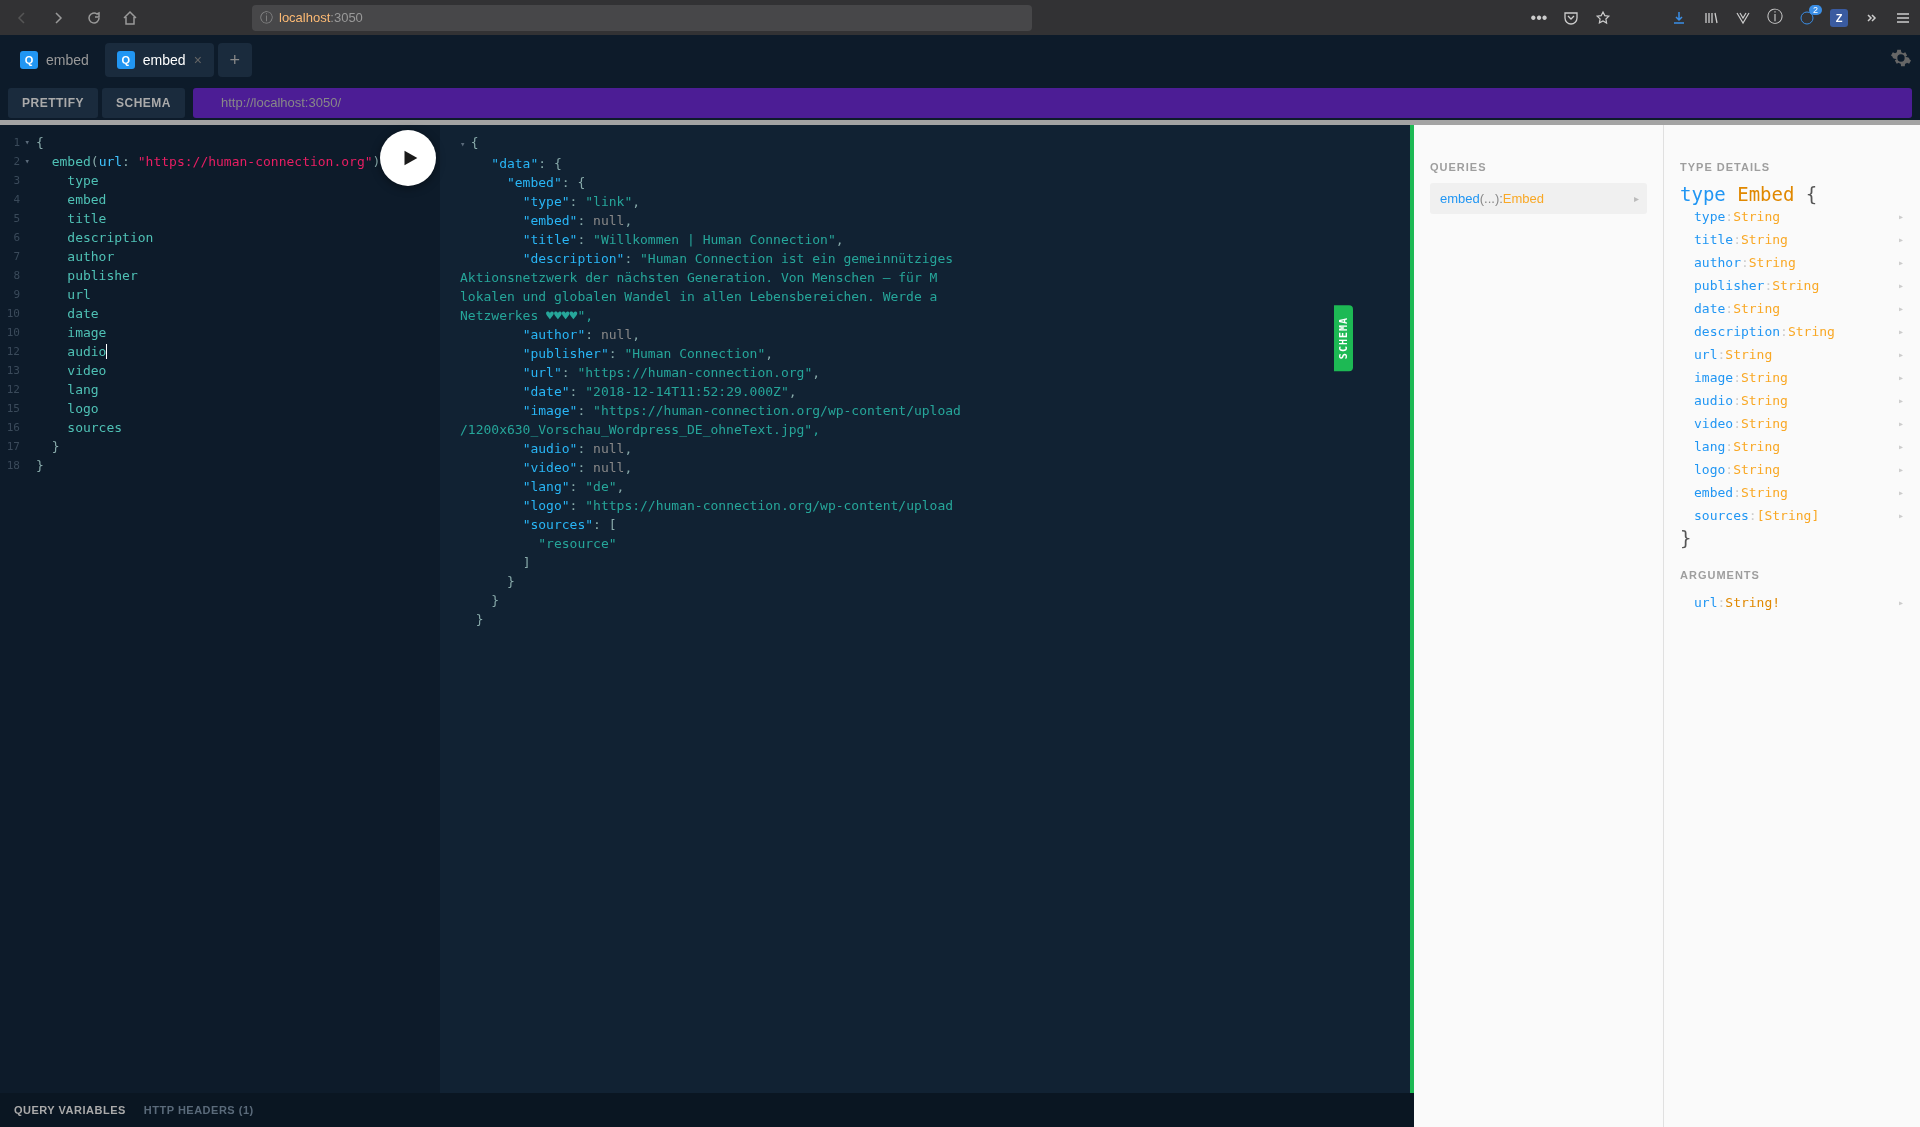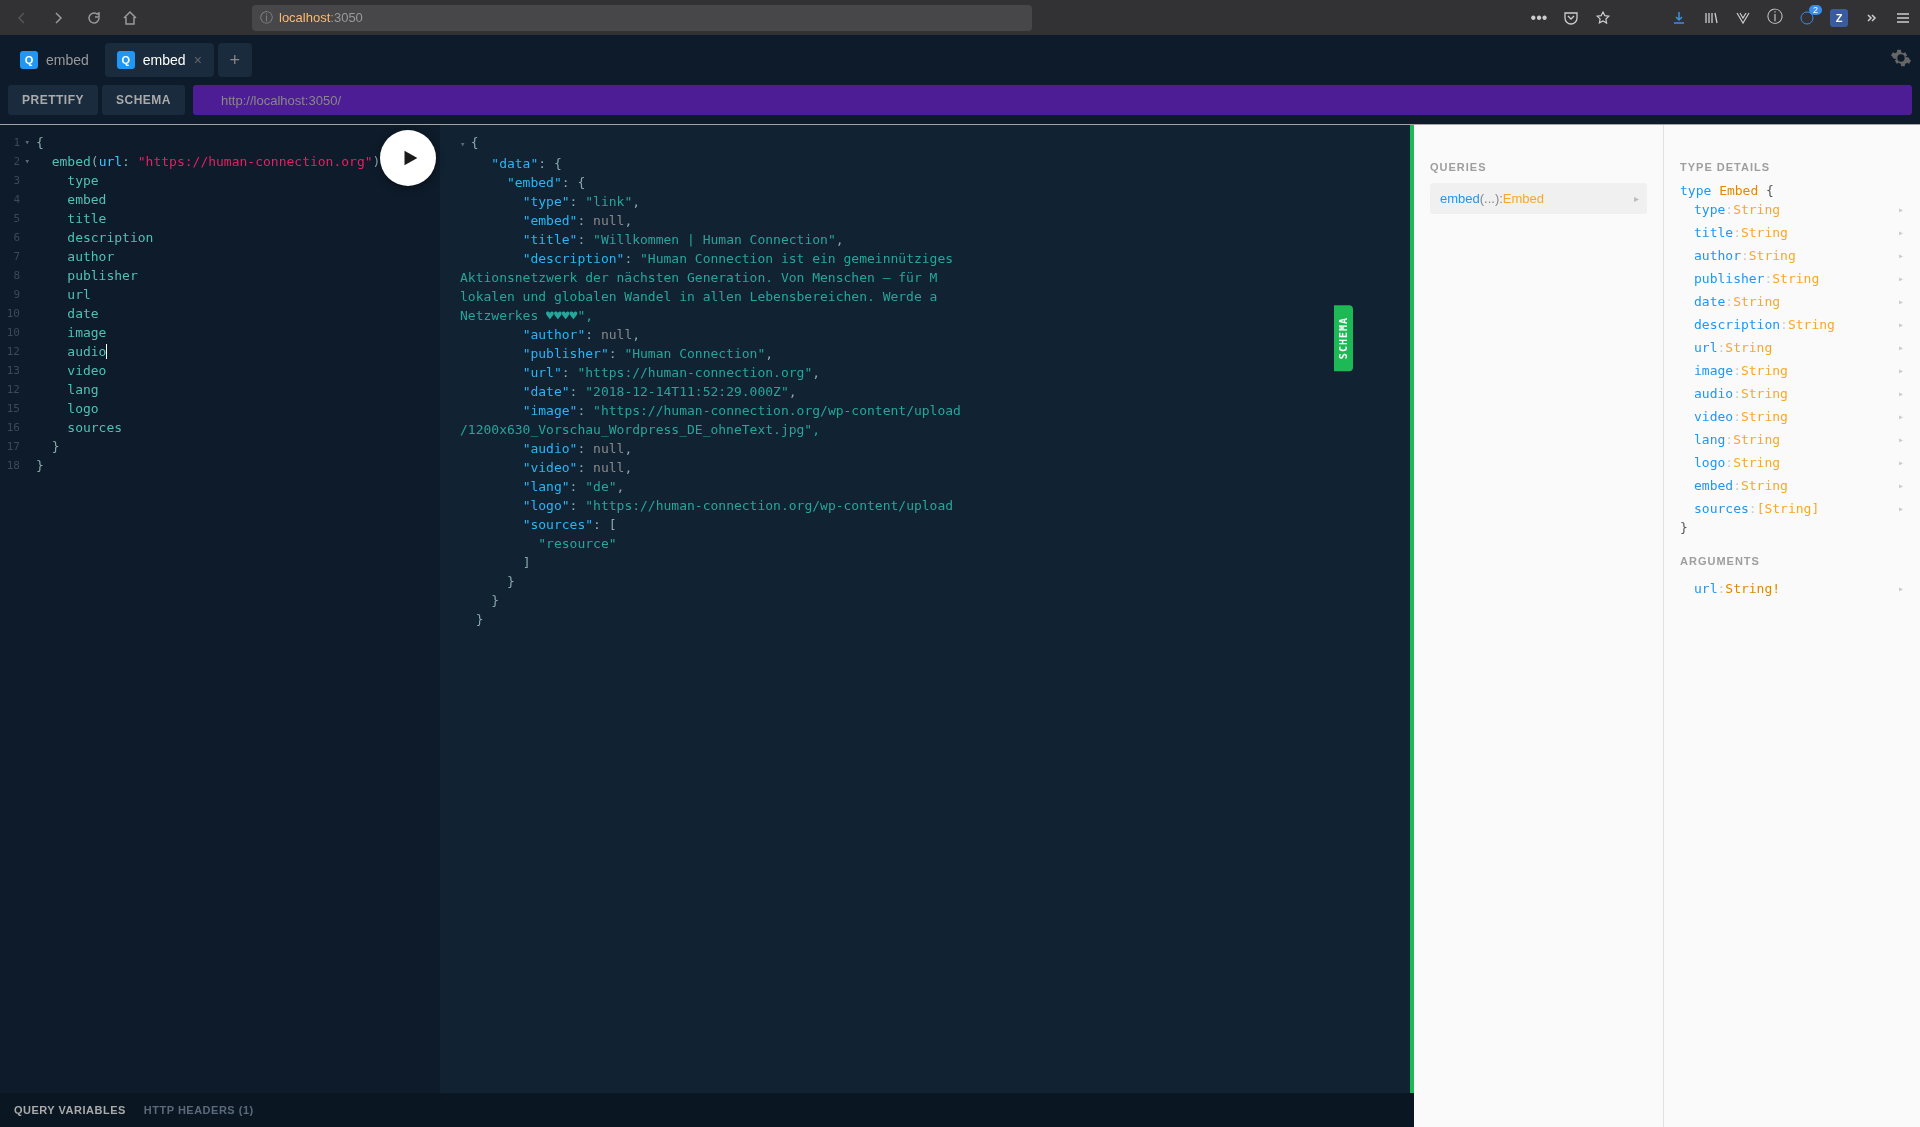--- a/index.html
+++ b/index.html
@@ -21,21 +21,21 @@
 
 .app-header { height: 50px; background: #0d1b2a; display: flex; align-items: center; padding: 0 8px; }
 .app-tab { height: 34px; display: flex; align-items: center; gap: 8px; padding: 0 12px; border-radius: 4px; cursor: pointer; color: #999; font-size: 14px; margin-right: 4px; }
 .app-tab.active { background: #1a2b3d; color: #fff; }
 .app-tab .q-badge { width: 18px; height: 18px; background: #2196f3; color: #fff; font-size: 11px; font-weight: bold; display: flex; align-items: center; justify-content: center; border-radius: 3px; }
 .app-tab .close { color: #666; font-size: 14px; }
 .add-tab { width: 34px; height: 34px; display: flex; align-items: center; justify-content: center; background: #1a2b3d; color: #888; border-radius: 4px; cursor: pointer; font-size: 18px; }
 .settings-gear { margin-left: auto; color: #666; cursor: pointer; }
 
 
-.toolbar { height: 40px; background: #0d1b2a; display: flex; align-items: flex-start; padding: 0 8px; border-bottom: 1px solid #a3a3a3; }
+.toolbar { height: 40px; background: #0d1b2a; display: flex; align-items: center; padding: 0 8px; border-bottom: 5px solid #a3a3a3; }
 .tool-btn { height: 30px; padding: 0 14px; background: #1a2b3d; color: #aaa; font-size: 12px; font-weight: 600; letter-spacing: 0.5px; display: flex; align-items: center; cursor: pointer; margin-right: 4px; border-radius: 3px; }
 .endpoint-input { flex: 1; height: 30px; background: #4c1d95; border: none; color: #888; font-size: 13px; padding: 0 28px; border-radius: 3px; margin-left: 4px; }
 
 
 .main { display: flex; height: calc(1127px - 125px); }
 .editor-pane { width: 440px; background: #0d1b2a; position: relative; font-family: "SF Mono", Monaco, Consolas, monospace; font-size: 13px; }
 .result-pane { flex: 1; background: #112233; position: relative; font-family: "SF Mono", Monaco, Consolas, monospace; font-size: 13px; overflow: hidden; }
 .schema-pane { width: 506px; background: #fafafa; display: flex; }
 
 
@@ -77,21 +77,21 @@
 .query-item .qtype { color: #f9a825; }
 .query-item::after { content: '▸'; position: absolute; right: 8px; color: #bbb; font-size: 10px; }
 .type-sig { font-family: "SF Mono", Monaco, Consolas, monospace; font-size: 13px; line-height: 22px; color: #555; }
 .type-sig .tname { color: #e08800; }
 .type-sig .tkey { color: #2196f3; }
 .type-sig .treq { color: #e08800; font-weight: 500; }
 .type-row { display: flex; align-items: center; font-size: 13px; padding: 4px 0; font-family: "SF Mono", Monaco, Consolas, monospace; cursor: pointer; position: relative; padding-left: 14px; }
 .type-row .fname { color: #2196f3; }
 .type-row .ftype { color: #f9a825; }
 .type-row::after { content: '▸'; position: absolute; right: 0; color: #ccc; font-size: 10px; }
-.type-decl { font-size: 13px; font-family: "SF Mono", Monaco, Consolas, monospace; color: #555; }
+.type-decl { font-size: 19px; font-family: "SF Mono", Monaco, Consolas, monospace; color: #555; }
 .type-decl .kw { color: #2196f3; }
 .type-decl .nm { color: #e08800; }
 
 
 .bottom-bar { position: absolute; bottom: 0; left: 0; right: 506px; height: 30px; background: #0a1622; display: flex; align-items: center; padding: 17px 14px; gap: 18px; }
 .bottom-item { font-size: 11px; font-weight: 600; letter-spacing: 0.5px; color: #5a6a7a; cursor: pointer; }
 .bottom-item.active { color: #aaa; }
 </style>
 </head>
 <body>

